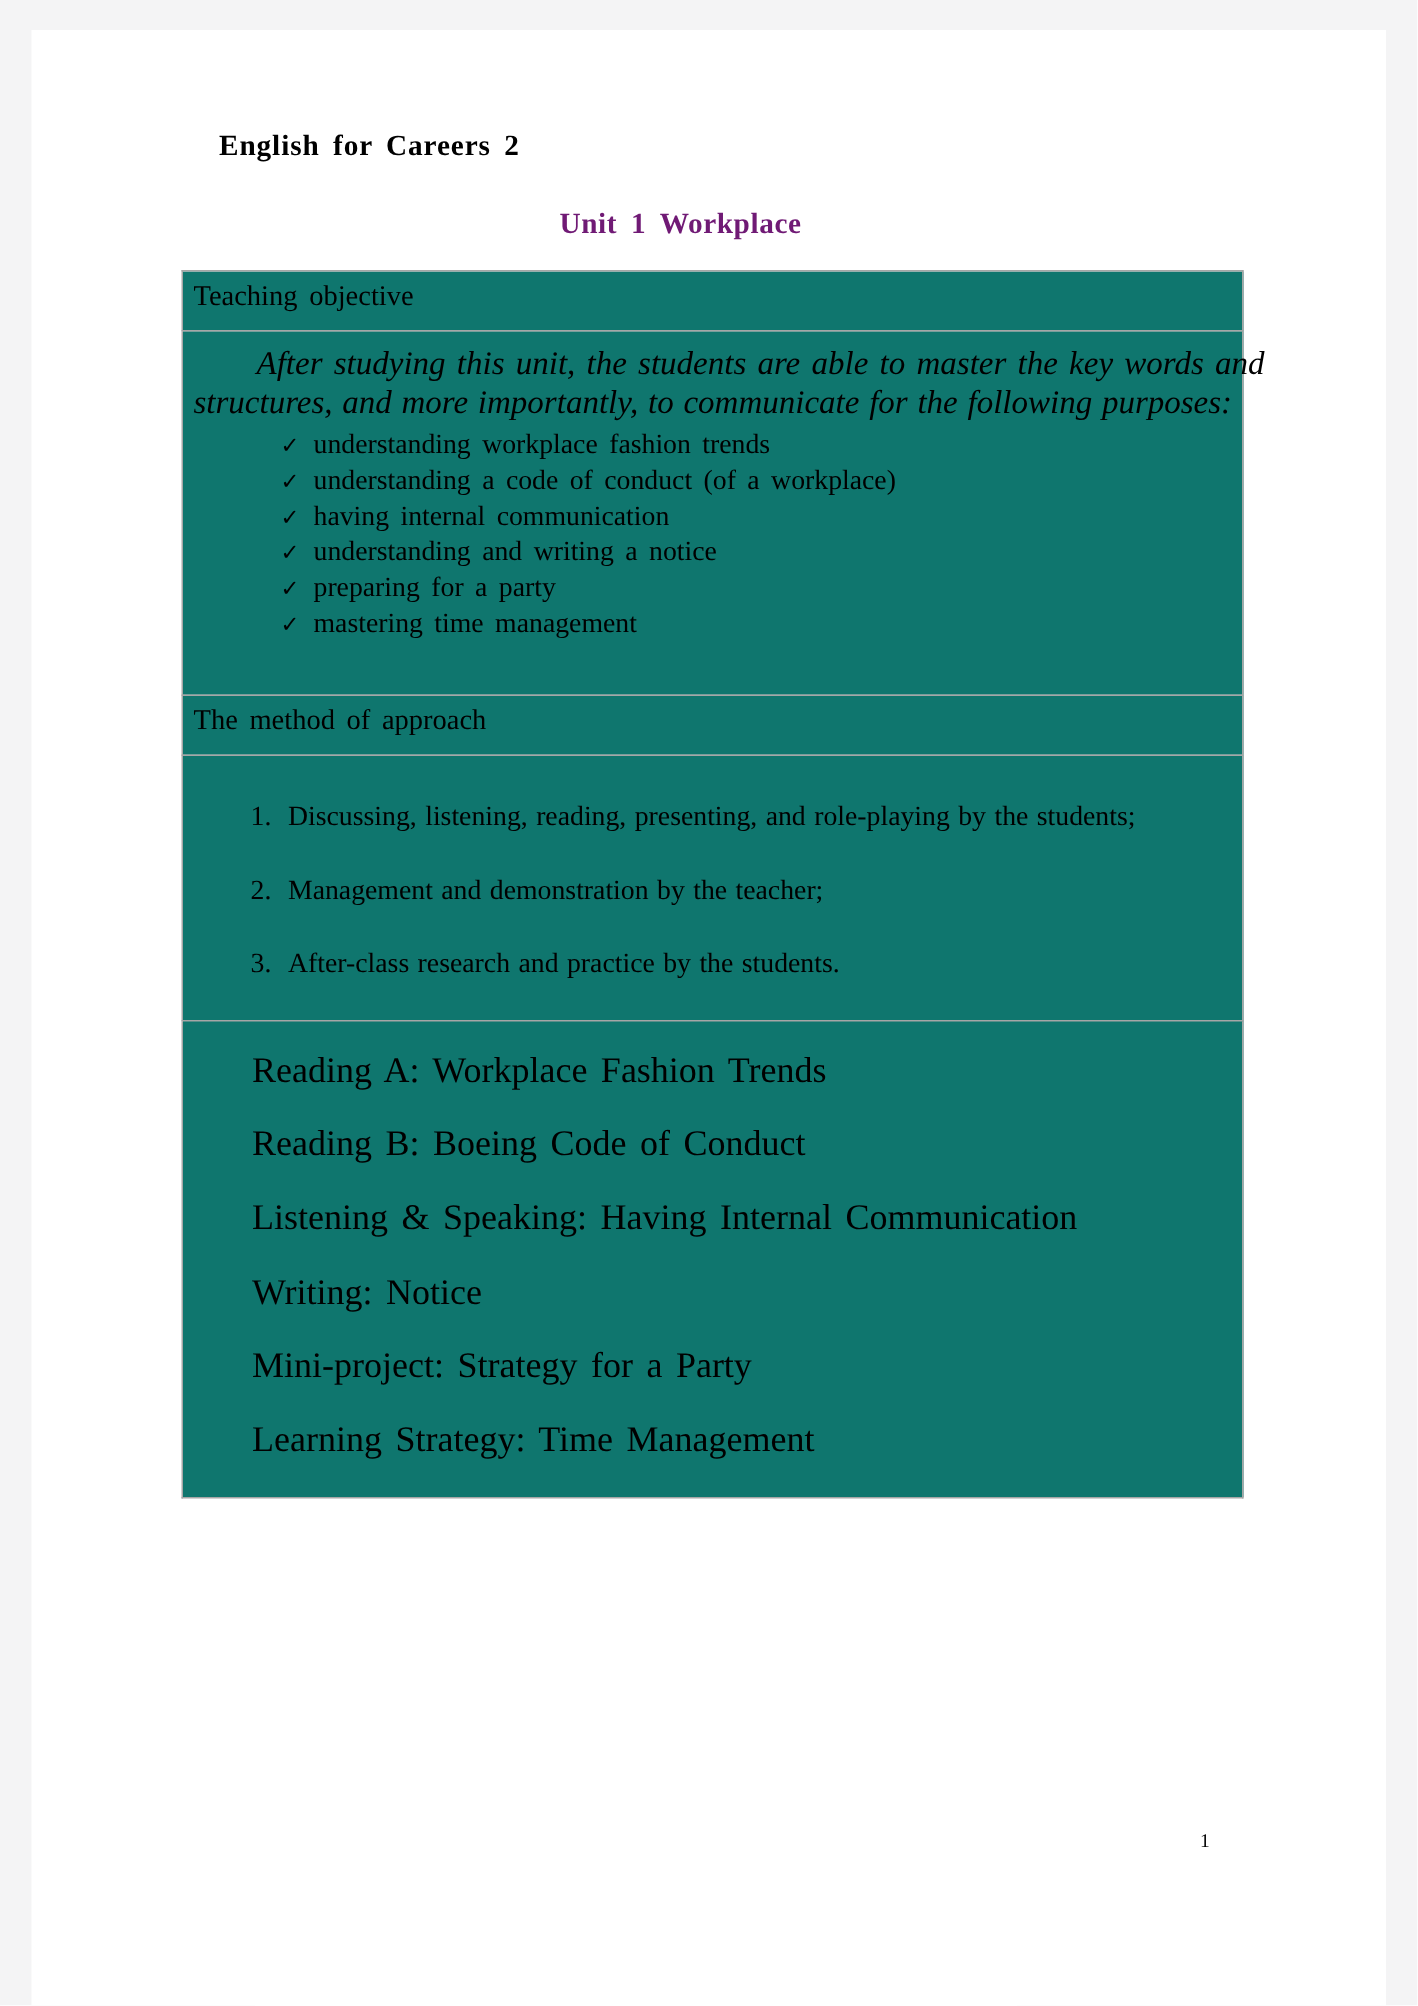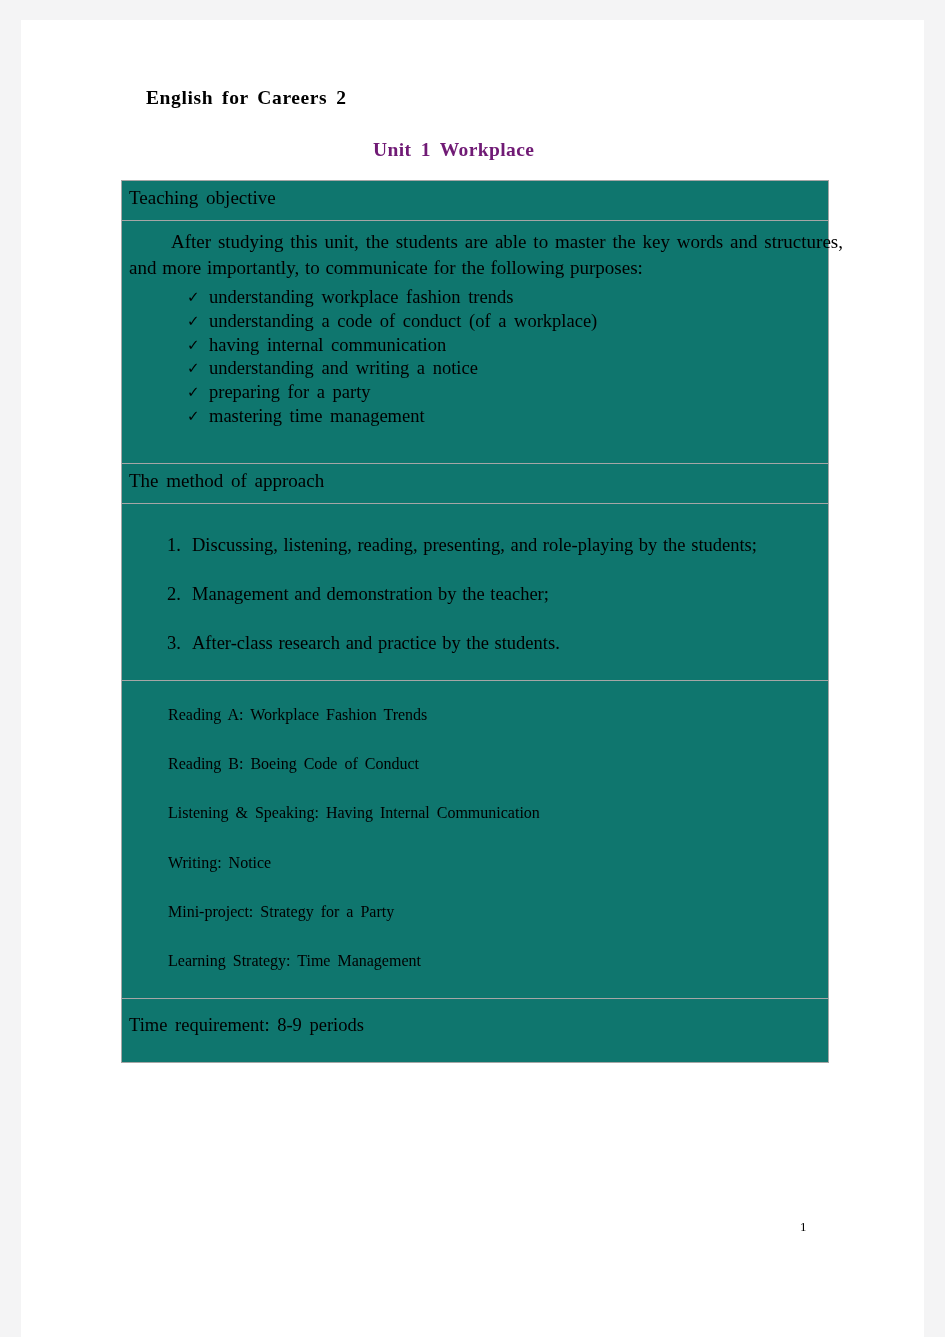--- a/index.html
+++ b/index.html
@@ -80,30 +80,31 @@
     color: #000;
     word-spacing: 3px;
     padding: 6px 0 0 7px;
     white-space: nowrap;
   }
 
   .body-cell { padding: 0; }
 
   
   .obj-para {
-    font-size: 19px;
+    font-size: 22px;
     line-height: 25.5px;
     color: #000;
     text-align: justify;
     text-justify: inter-word;
     padding: 8px 0 0 7px;
     margin: 0;
     width: 714px;      
     text-indent: 42px;
     word-spacing: 1px;
+    font-style: italic;
   }
 
   
   .check-list {
     list-style: none;
     margin: 6px 0 0 0;
     padding: 0;
   }
   .check-list li {
     font-size: 18.5px;
@@ -150,21 +151,21 @@
   .num-list li.tall { line-height: 49px; }
   .num-list li.single { white-space: nowrap; }
 
   
   .content-list {
     list-style: none;
     margin: 0;
     padding: 9px 0 12px 0;
   }
   .content-list li {
-    font-size: 16px;
+    font-size: 24px;
     line-height: 49.3px;
     color: #000;
     padding-left: 46px;
     word-spacing: 3px;
     white-space: nowrap;
   }
 
   
   .time-cell { height: 63px; }
   .time-text {
@@ -270,21 +271,16 @@
           <li>Reading  A:  Workplace  Fashion  Trends</li>
           <li>Reading  B:  Boeing  Code  of  Conduct</li>
           <li>Listening  &amp;  Speaking:  Having  Internal  Communication</li>
           <li>Writing:  Notice</li>
           <li>Mini-project:  Strategy  for  a  Party</li>
           <li>Learning  Strategy:  Time  Management</li>
         </ul>
       </td>
     </tr>
 
-    <tr>
-      <td class="time-cell">
-        <div class="time-text">Time  requirement:  8-9  periods</div>
-      </td>
-    </tr>
   </tbody>
 </table>
 
 <div class="page-number">1</div>
 
 </body></html>

